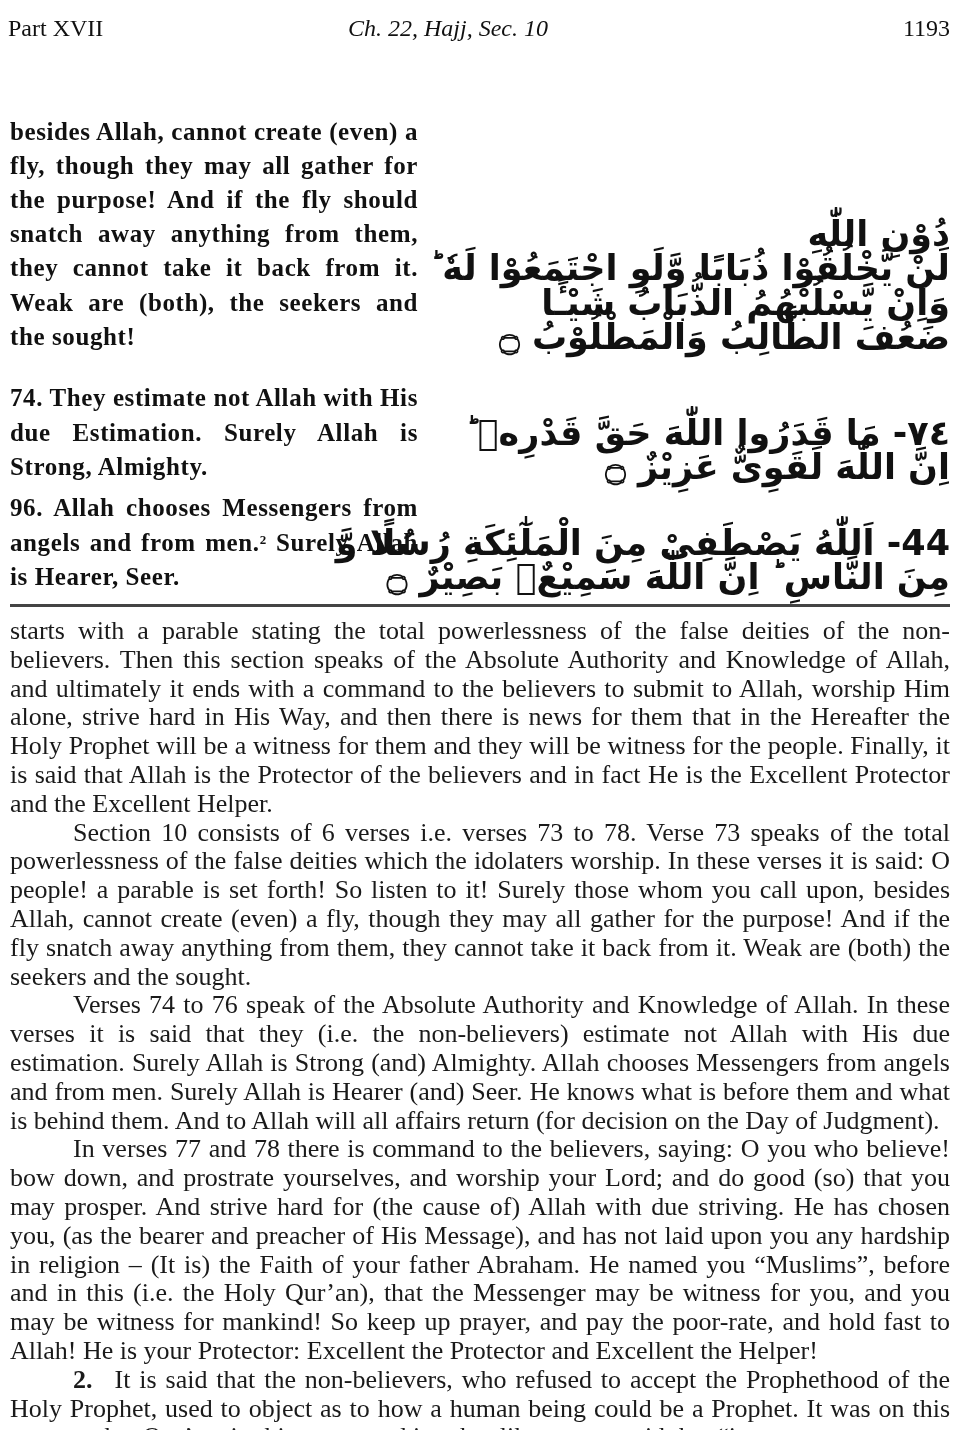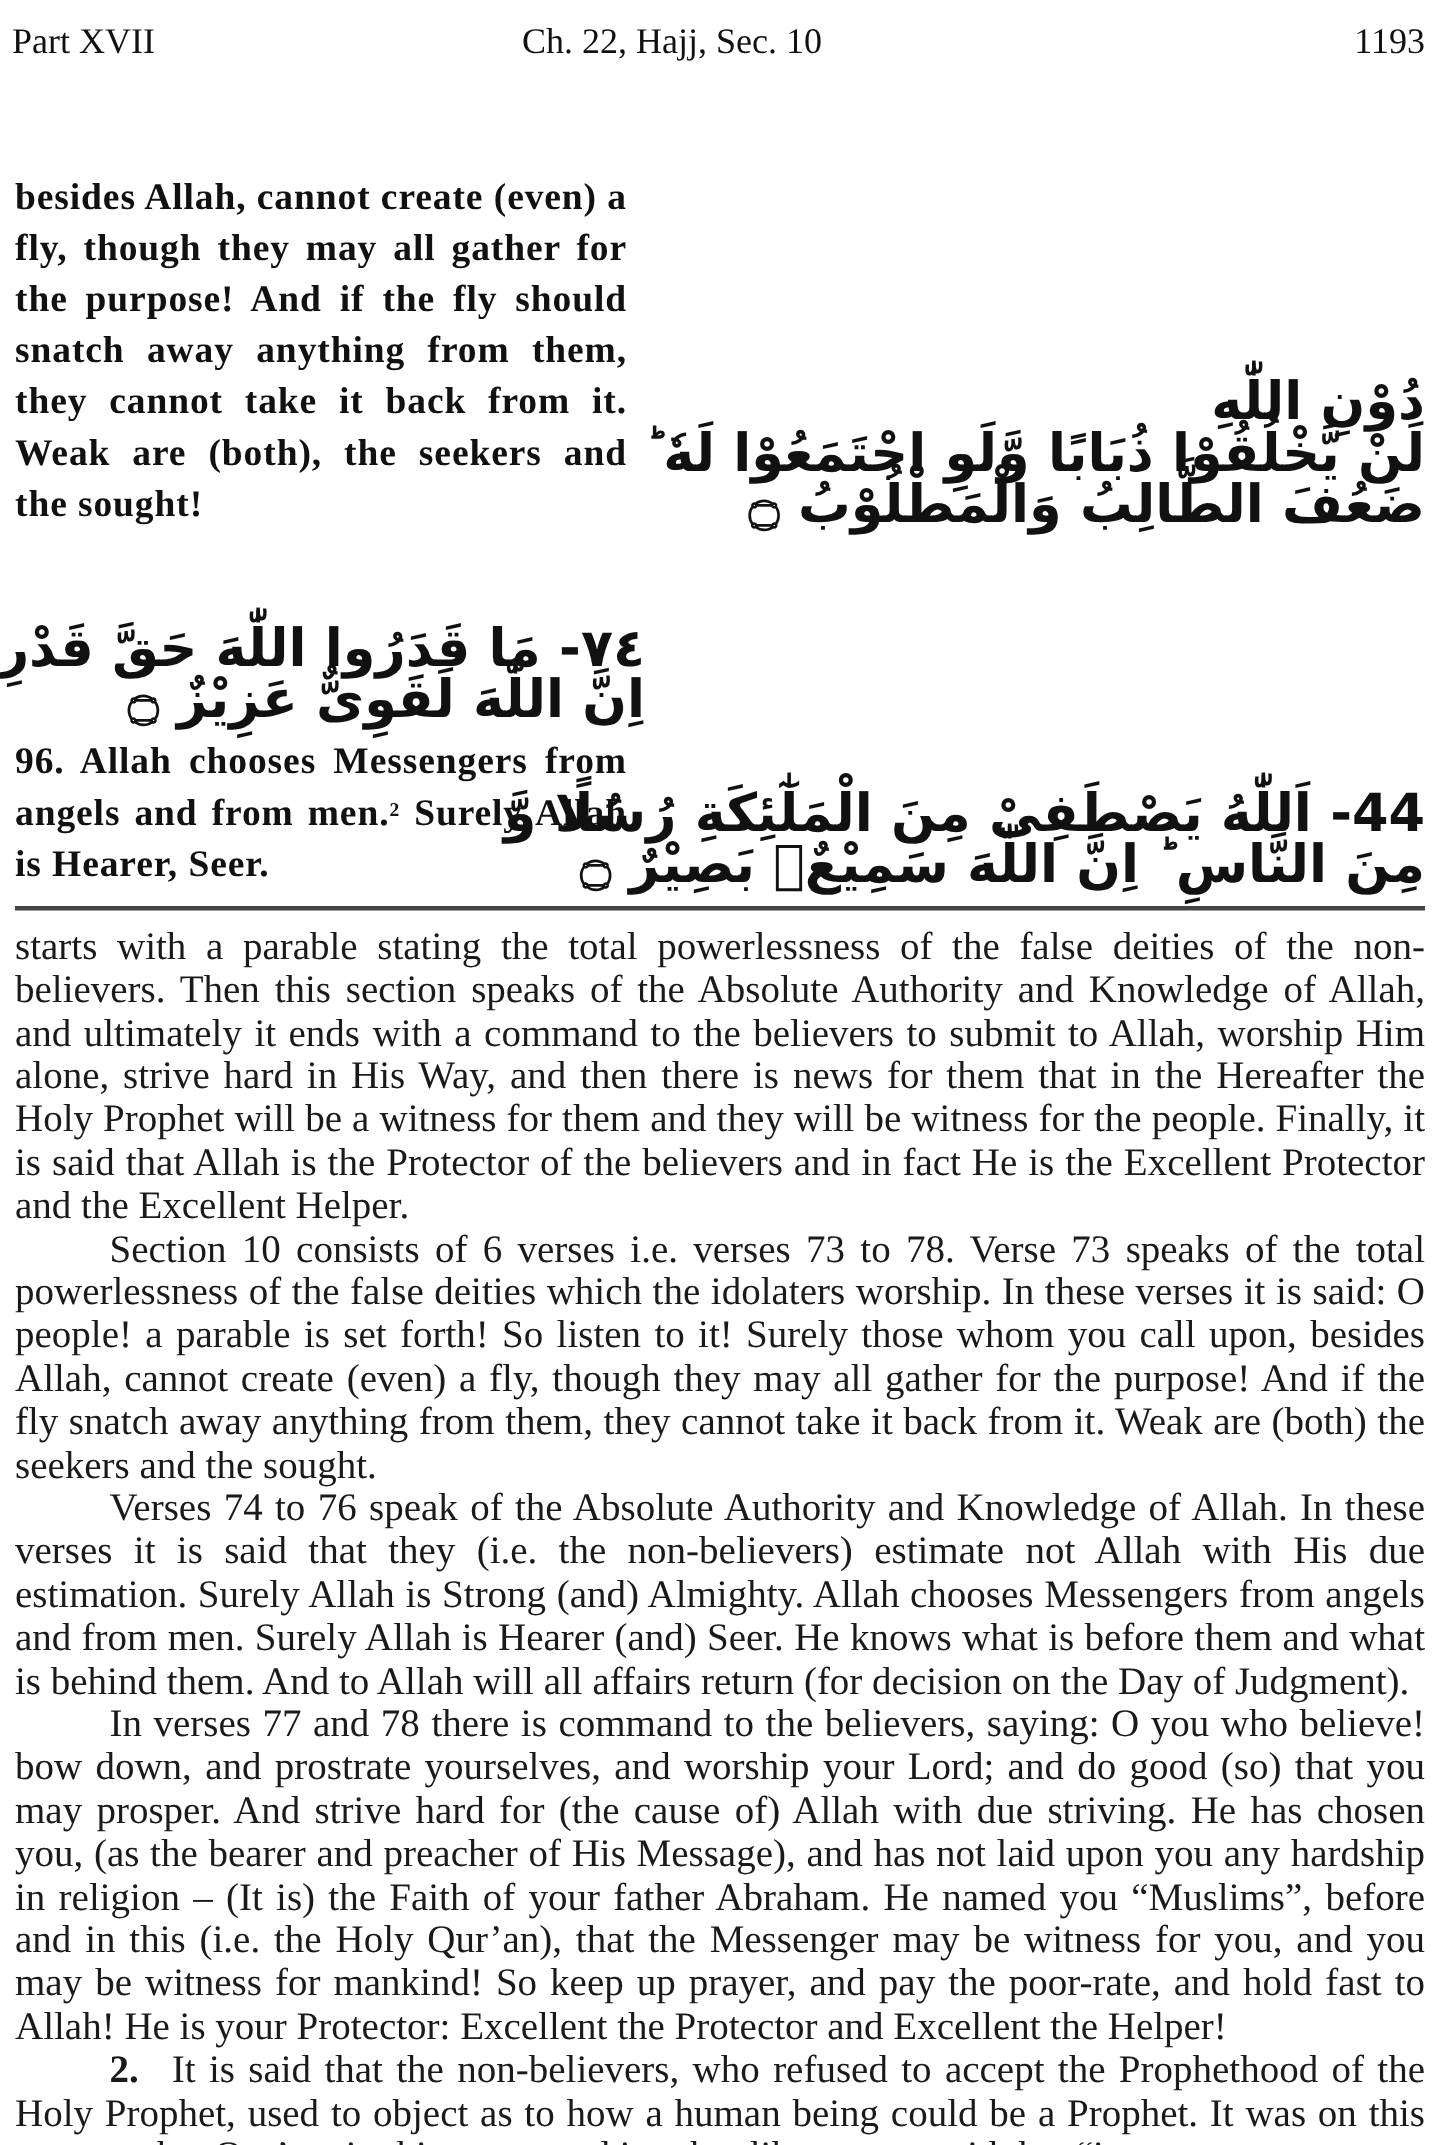--- a/index.html
+++ b/index.html
@@ -18,21 +18,21 @@
     .header {
       position: absolute;
       top: 12px;
       left: 8px;
       right: 10px;
       height: 32px;
       font-size: 24px;
       line-height: 32px;
     }
     .header .part { position: absolute; left: 0; top: 0; }
-    .header .chapter { position: absolute; left: 340px; top: 0; }
+    .header .chapter { position: absolute; left: 340px; top: 0; font-style: italic; }
     .header .page-num { position: absolute; right: 0; top: 0; }
 
     .verses {
       position: absolute;
       top: 64px;
       left: 10px;
       width: 940px;
     }
     .verse-block {
       display: flex;
@@ -100,25 +100,27 @@
   <span class="page-num">1193</span>
 </div>
 
 <div class="verses">
 
   <div class="verse-block block-1">
     <div class="verse-en">besides Allah, cannot create (even) a fly, though they may all gather for the purpose! And if the fly should snatch away anything from them, they cannot take it back from it. Weak are (both), the seekers and the sought!</div>
     <div class="verse-ar">
       <div>دُوْنِ اللّٰهِ</div>
       <div>لَنْ يَّخْلُقُوْا ذُبَابًا وَّلَوِ اجْتَمَعُوْا لَهٗ ؕ</div>
+      <div>وَاِنْ يَّسْلُبْهُمُ الذُّبَابُ شَيْـًٔا</div>
       <div>ضَعُفَ الطَّالِبُ وَالْمَطْلُوْبُ ۝</div>
     </div>
   </div>
 
   <div class="verse-block block-2">
+    <div class="verse-en">74. They estimate not Allah with His due Estimation. Surely Allah is Strong, Almighty.</div>
     <div class="verse-ar">
       <div>٧٤- مَا قَدَرُوا اللّٰهَ حَقَّ قَدْرِهٖ ؕ</div>
       <div>اِنَّ اللّٰهَ لَقَوِىٌّ عَزِيْزٌ ۝</div>
     </div>
   </div>
 
   <div class="verse-block block-3">
     <div class="verse-en"><span>96. Allah chooses Messengers from angels and from men.</span><sup>2</sup><span> Surely Allah is Hearer, Seer.</span></div>
     <div class="verse-ar">
       <div>44- اَللّٰهُ يَصْطَفِىْ مِنَ الْمَلٰٓئِكَةِ رُسُلًا وَّ</div>

